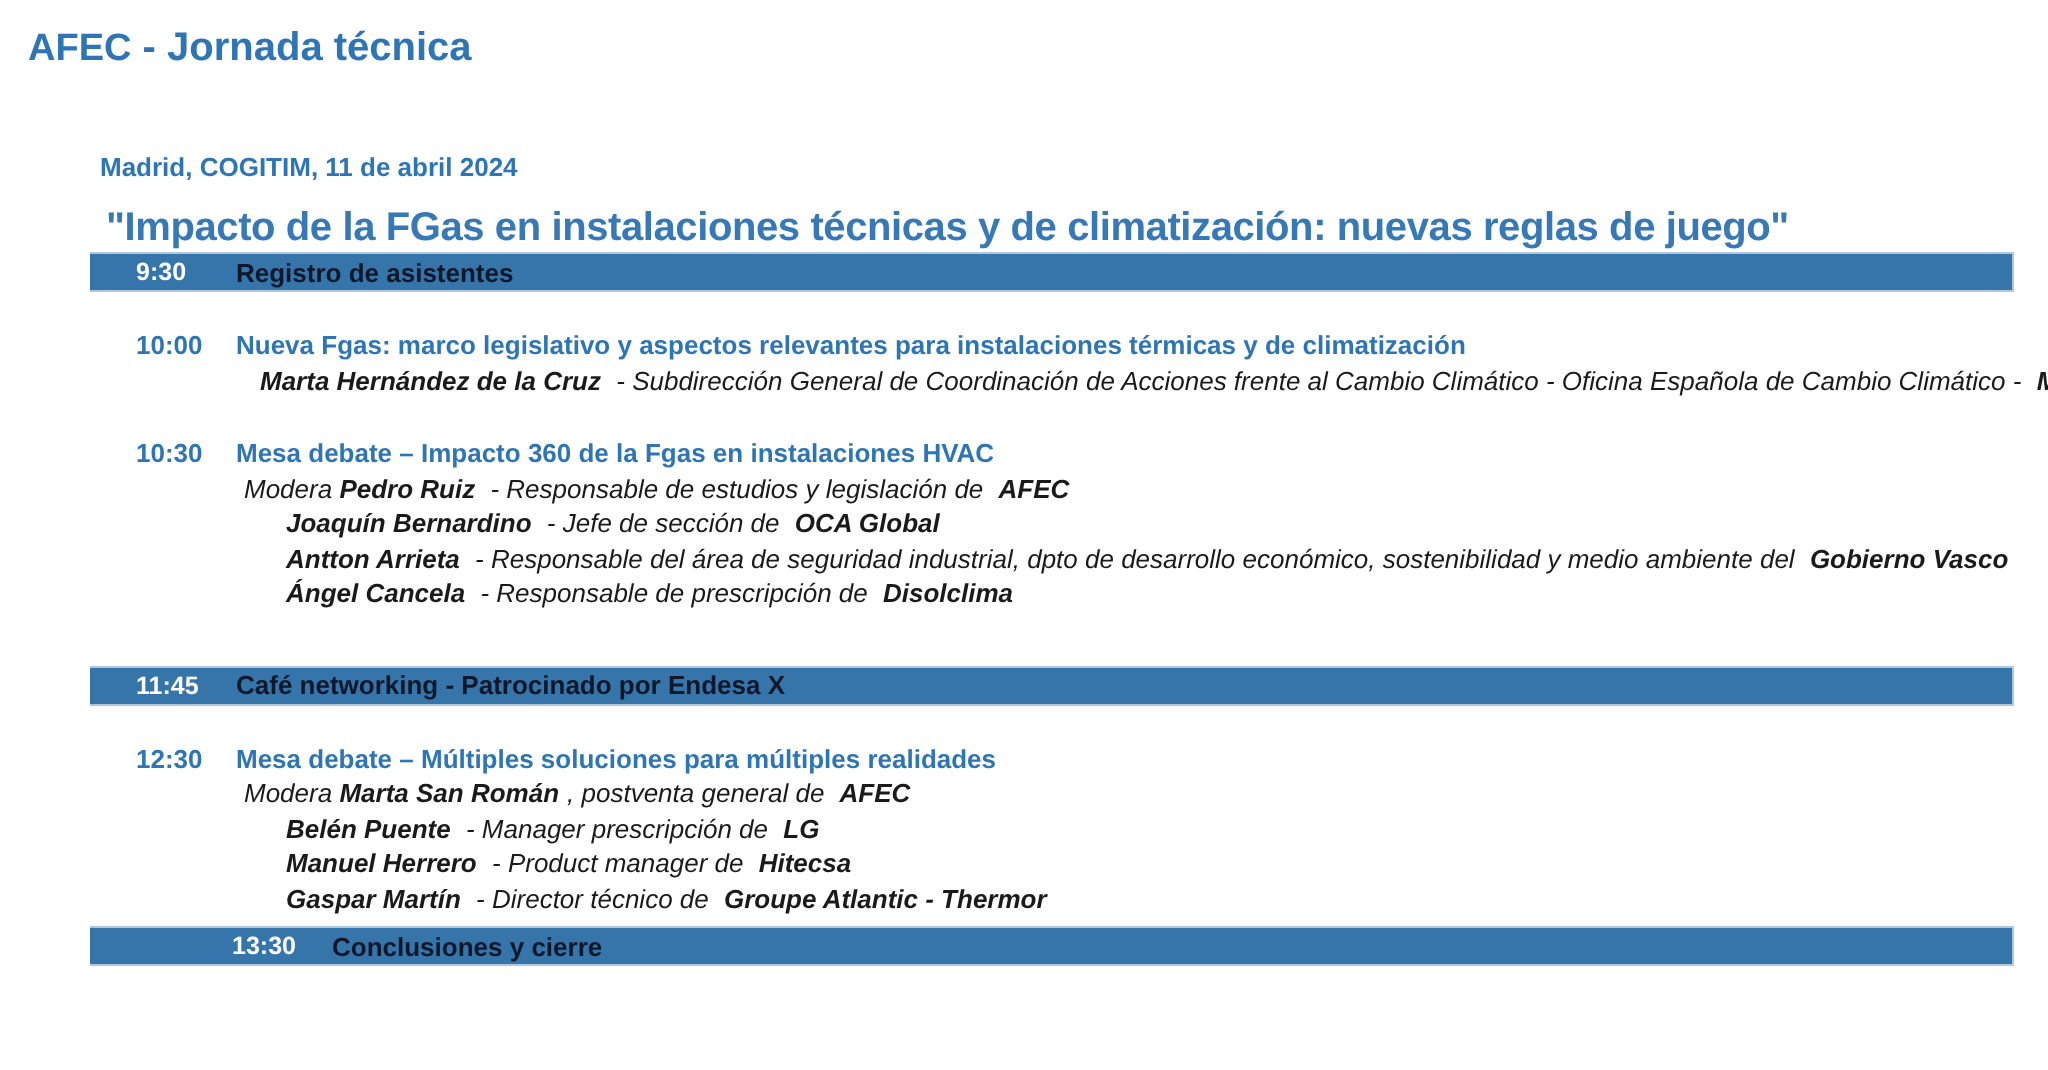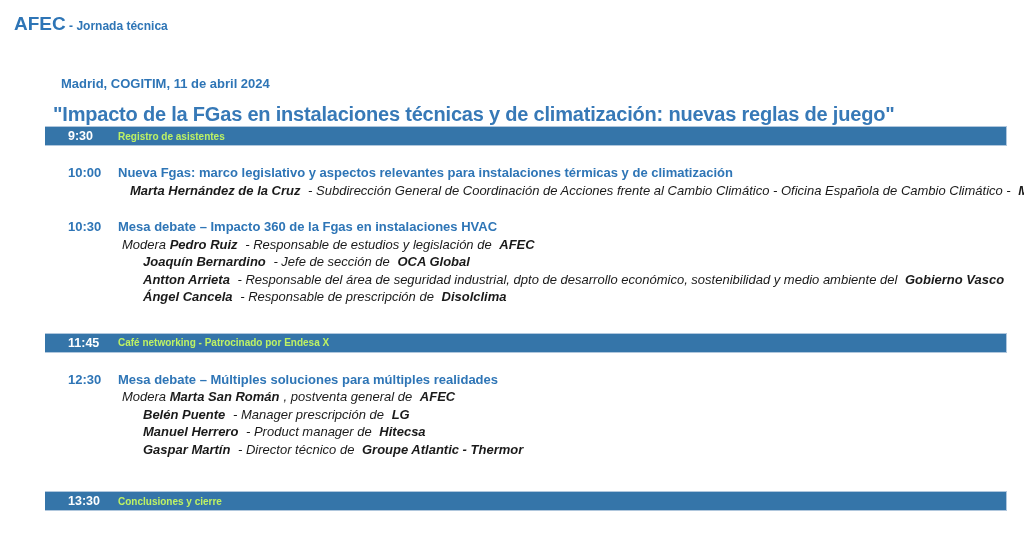--- a/index.html
+++ b/index.html
@@ -7,46 +7,46 @@
     position: relative;
     width: 1024px;
     height: 535px;
     background: #ffffff;
     font-family: "Liberation Sans", sans-serif;
     overflow: hidden;
     box-sizing: border-box;
   }
   .brand-row { padding: 13px 0 0 14px; line-height: 22px; white-space: nowrap; }
   .brand { font-size: 19px; font-weight: 700; color: #2e75b6; }
-  .brand-suffix { font-size: 12px; font-weight: 700; color: #2e75b6; }
+  .brand-suffix { font-size: 20px; font-weight: 700; color: #2e75b6; }
 
   .content { margin-left: 45px; width: 962px; }
 
   .event-date {
-    margin-top: 39px; margin-left: 16px;
+    margin-top: 39px; margin-left: 5px;
     font-size: 13px; font-weight: 700; color: #2e75b6; line-height: 16px;
   }
   .event-title {
     margin-top: 11px; margin-left: 8px;
     font-size: 20px; font-weight: 700; color: #3779b7; line-height: 23px;
     letter-spacing: -0.2px; white-space: nowrap;
   }
 
   .bar {
     display: flex; align-items: center; height: 20px;
     background: #3575a9;
     border-top: 1px solid #b0c7dd; border-bottom: 1px solid #b0c7dd;
     border-right: 1px solid #b0c7dd;
     box-sizing: border-box;
   }
   .bar .time {
     width: 73px; flex: 0 0 73px; padding-left: 23px; box-sizing: border-box;
     color: #ffffff; font-weight: 700; font-size: 12.5px;
   }
-  .bar .bar-label { color: #bef264; font-weight: 700; font-size: 10px; }
+  .bar .bar-label { color: #0f172a; font-weight: 700; font-size: 13px; }
 
   .session-head { display: flex; line-height: 17.5px; }
   .session-head .time {
     width: 73px; flex: 0 0 73px; padding-left: 23px; box-sizing: border-box;
     color: #2e75b6; font-weight: 700; font-size: 13px;
   }
   .session-head .session-title { color: #2e75b6; font-weight: 700; font-size: 13px; flex: 1; }
 
   .speaker {
     margin-left: 73px;
@@ -58,21 +58,21 @@
   .speaker .sp-company { margin-left: 4px; }
   .indent-0 { padding-left: 4px; }
   .indent-1 { padding-left: 12px; }
   .indent-2 { padding-left: 25px; }
 
   .mt-bar1 { }
   .mt-s1   { margin-top: 18px; }
   .mt-s2   { margin-top: 19px; }
   .mt-bar2 { margin-top: 27px; }
   .mt-s3   { margin-top: 18px; }
-  .mt-bar3 { margin-top: 33px; }
+  .mt-bar3 { margin-top: 5px; padding-left: 48px; }
 </style>
 </head>
 <body>
 
 <div class="page">
 
   <div class="brand-row"><span class="brand">AFEC</span><span class="brand-suffix"> - Jornada técnica</span></div>
 
   <div class="content">
 

